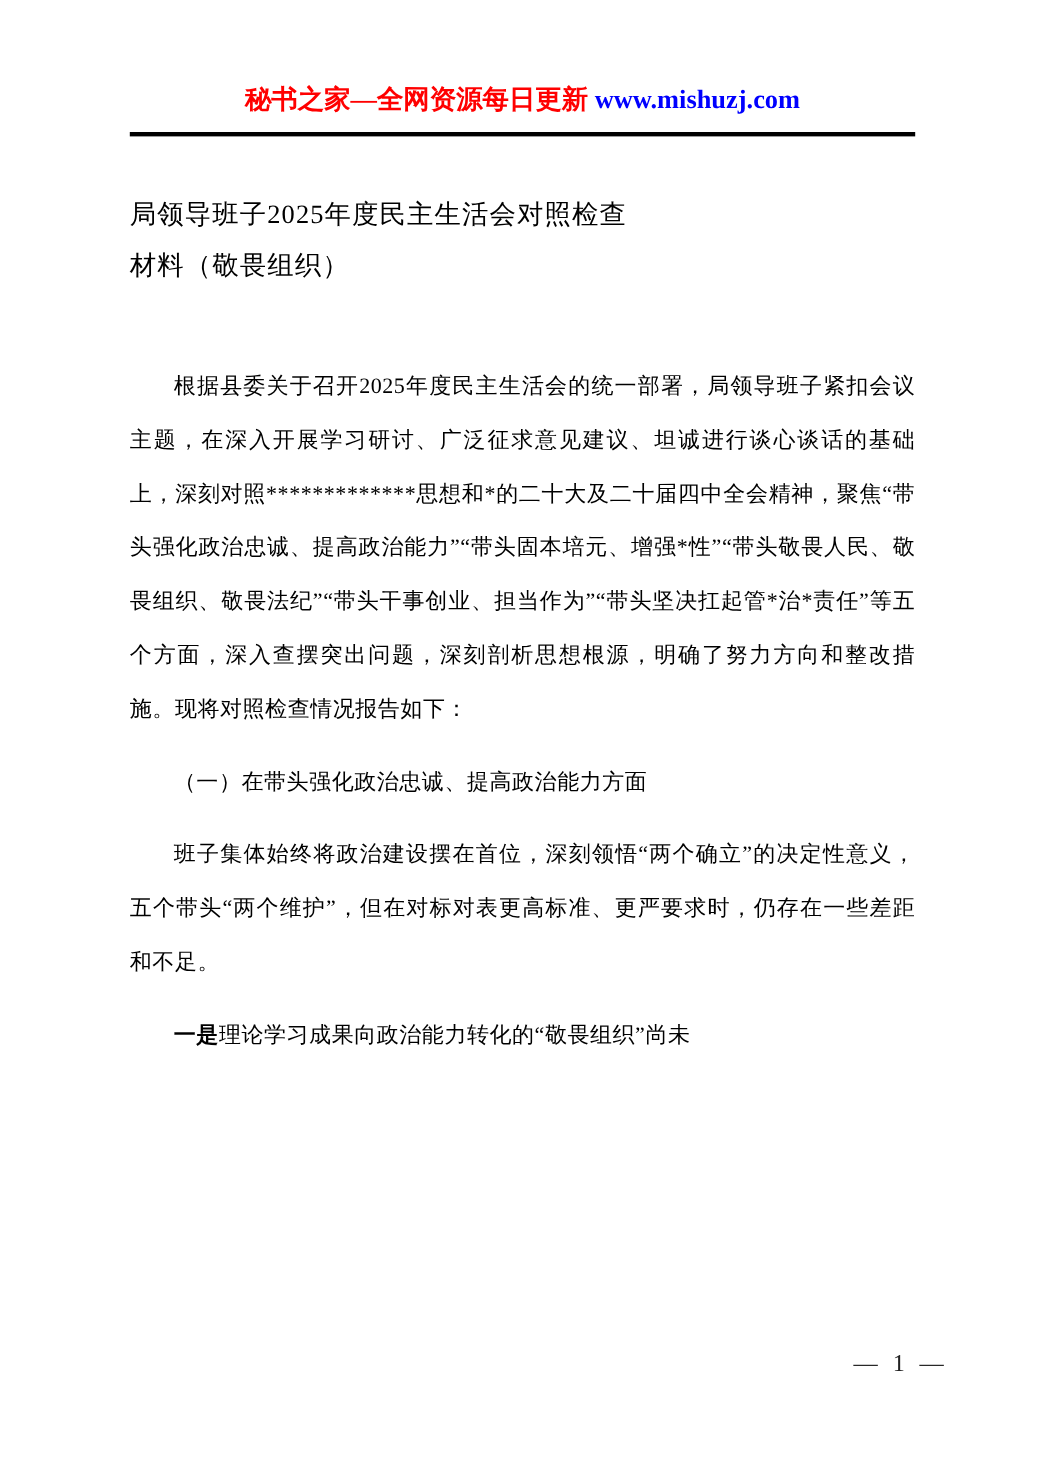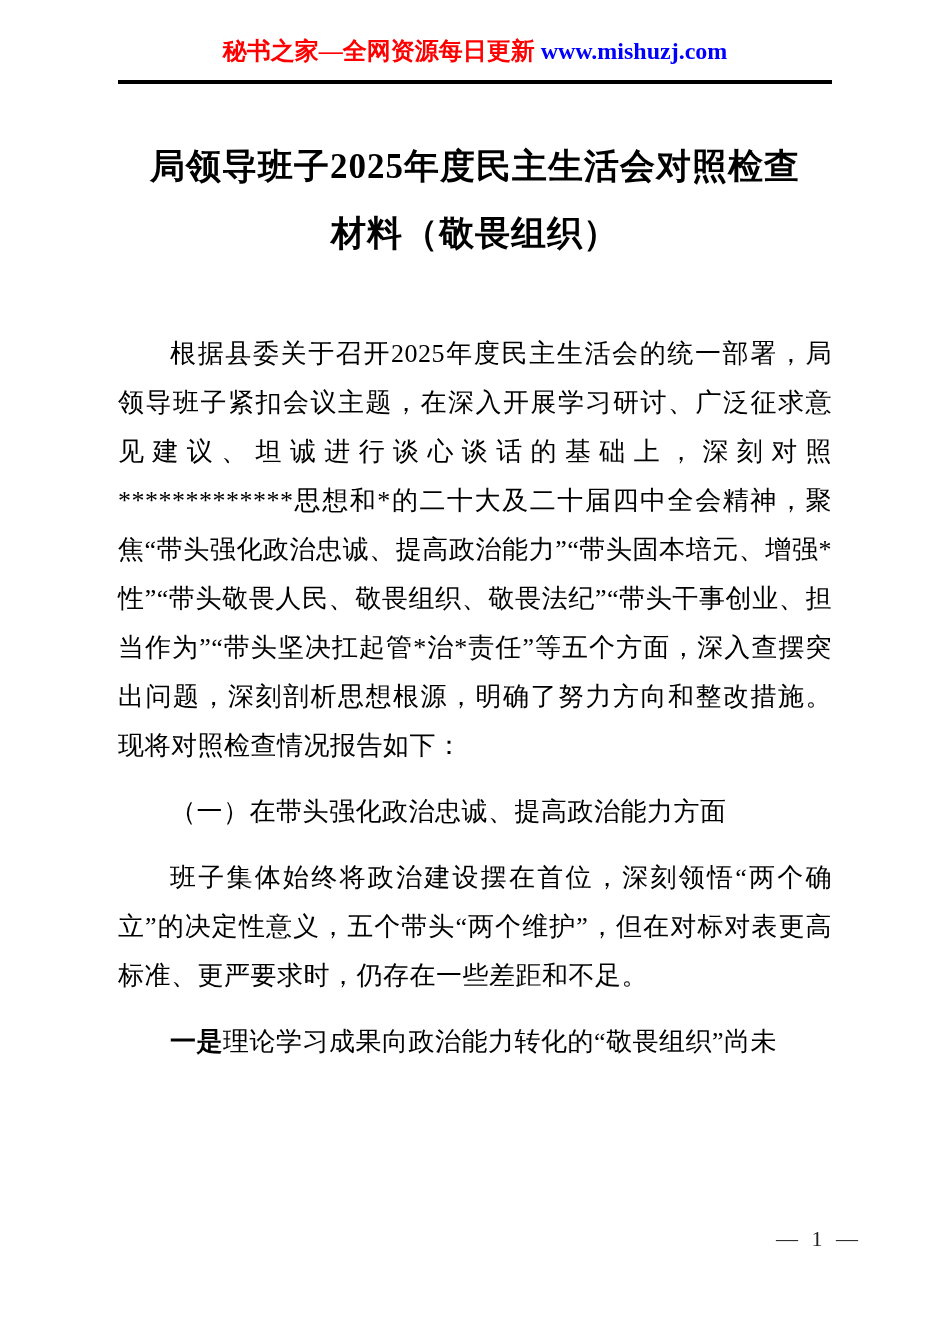--- a/index.html
+++ b/index.html
@@ -7,21 +7,21 @@
     padding: 0;
     background: #ffffff;
   }
   .page {
     position: relative;
     width: 950px;
     height: 1344px;
     margin: 0 auto;
     background: #ffffff;
     box-sizing: border-box;
-    padding: 36px 118px 0 118px;
+    padding: 76px 118px 0 118px;
     overflow: hidden;
     font-family: "Liberation Serif", "DejaVu Serif", serif;
     color: #000000;
   }
   .header {
     text-align: center;
     font-size: 24px;
     font-weight: bold;
     line-height: 1.3;
     padding-bottom: 13px;
@@ -31,32 +31,31 @@
   .header .brand {
     color: #ff0000;
   }
   .header .url {
     color: #0000ff;
     text-decoration: none;
     font-family: "Liberation Serif", "DejaVu Serif", serif;
   }
   .title {
     margin: 50px 0 0 0;
-    font-size: 35px;
-    font-weight: bold;
-    text-align: center;
+    font-size: 24px;
+    font-weight: normal;
     line-height: 1.9;
     letter-spacing: 1px;
   }
   .title .title-line {
     display: block;
   }
   .doc-body {
     margin-top: 62px;
-    font-size: 26px;
+    font-size: 20px;
     line-height: 49px;
     text-align: justify;
     letter-spacing: 0.5px;
   }
   .doc-body p {
     margin: 0 0 17px 0;
     text-indent: 2em;
   }
   .doc-body p b {
     font-weight: bold;

